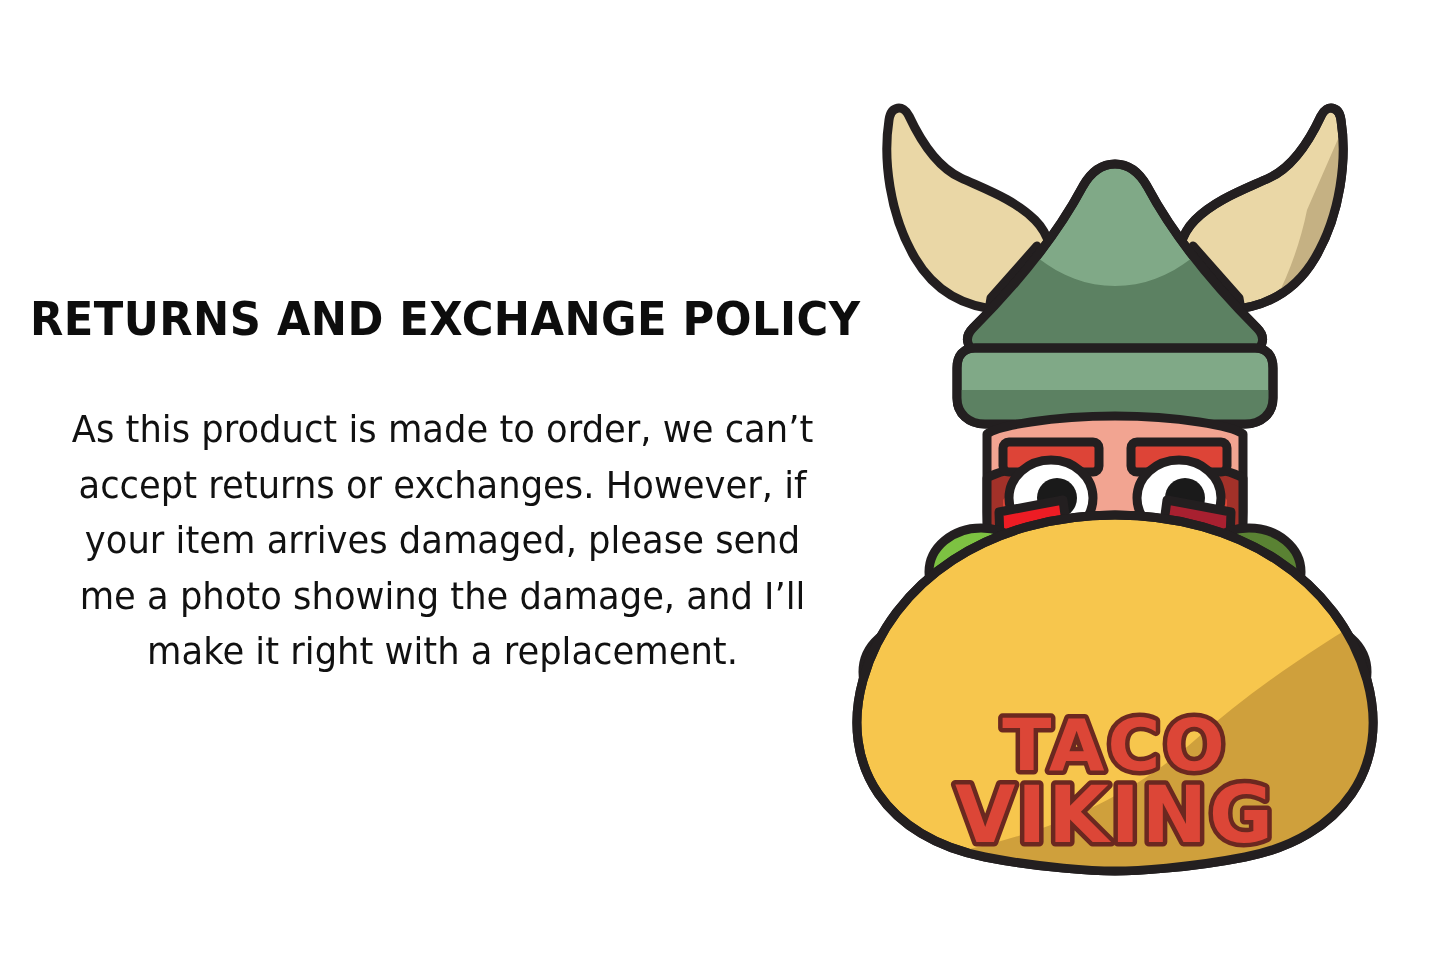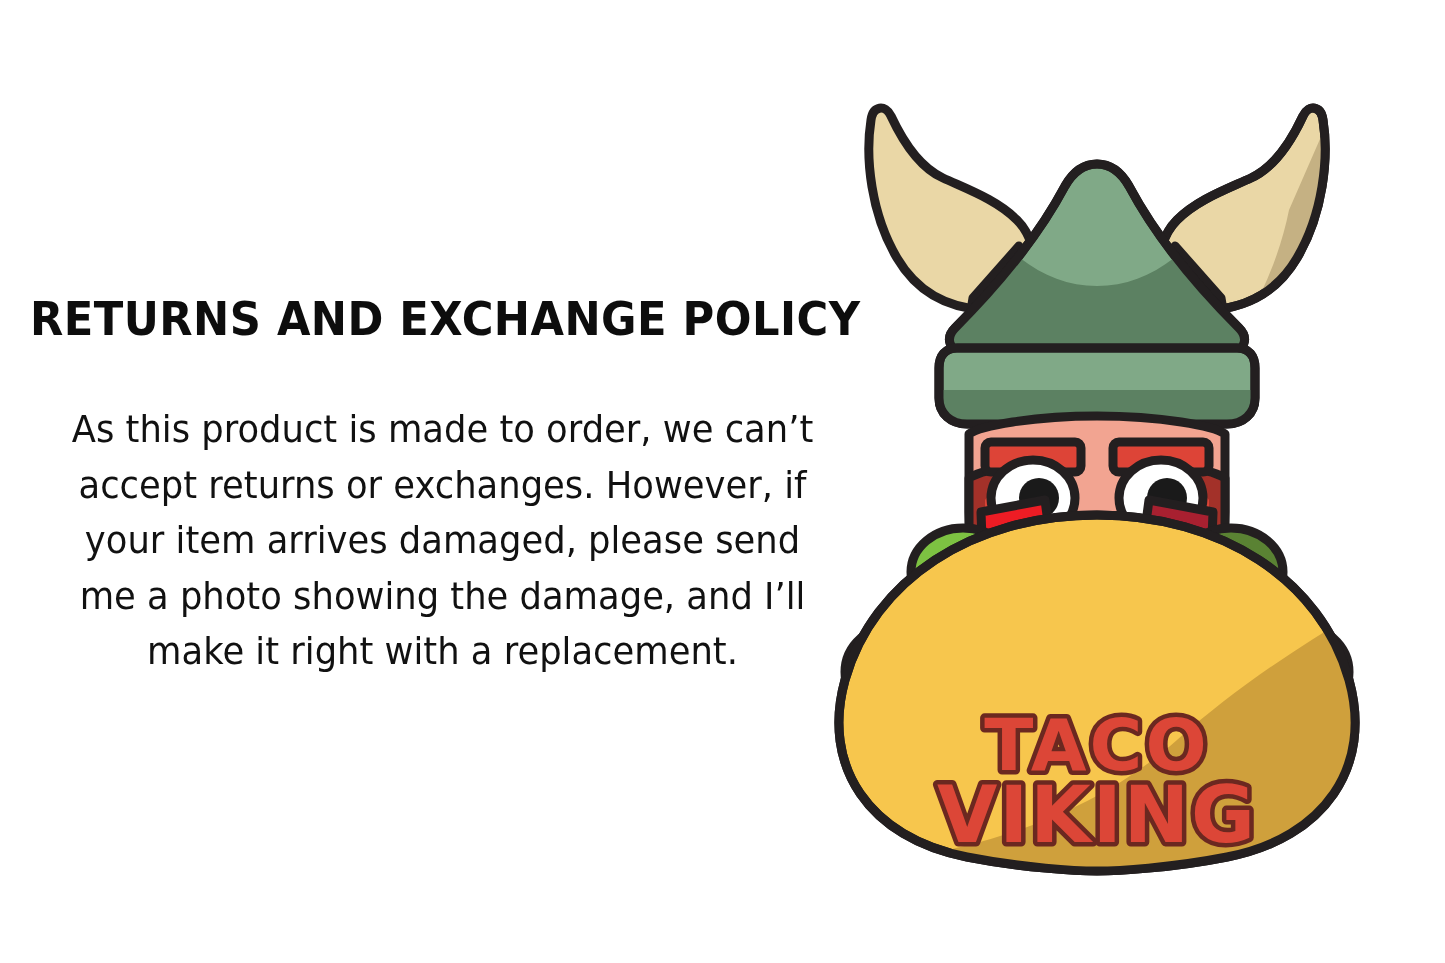--- a/index.html
+++ b/index.html
@@ -59,21 +59,21 @@
     font-size: 38px;
     line-height: 55.5px;
     color: #111111;
     transform: scaleX(0.93);
     transform-origin: center top;
   }
 
   
   #mascot-wrap {
     position: absolute;
-    left: 777px;
+    left: 795px;
     top: 60px;
     width: 640px;
     height: 830px;
     text-decoration: underline;
   }
   #mascot-svg {
     display: block;
     width: 640px;
     height: 830px;
   }

